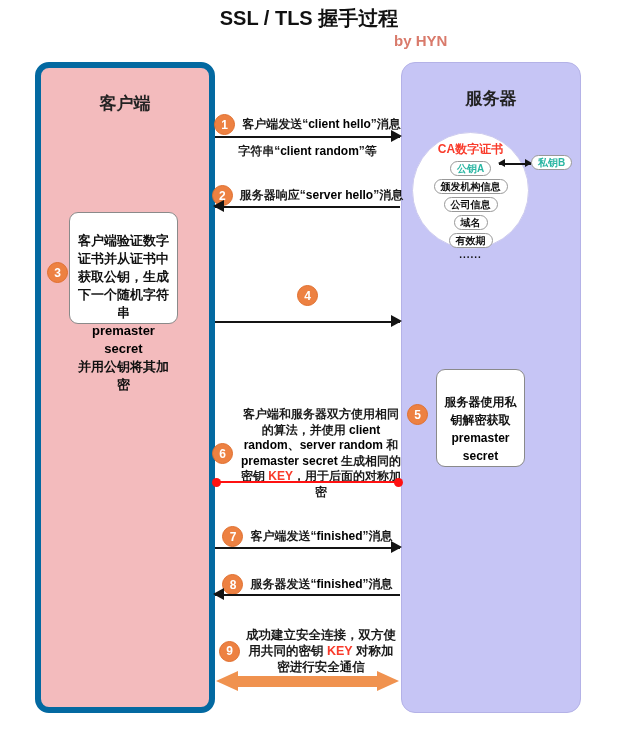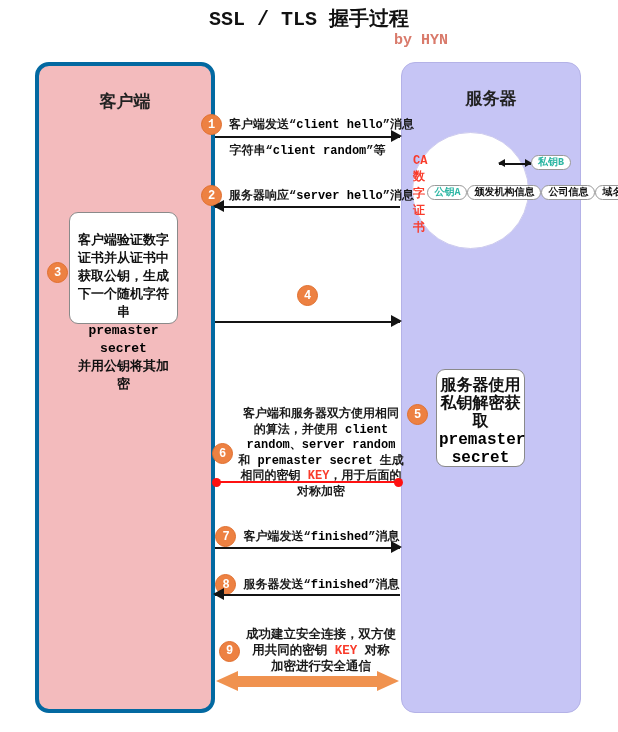--- a/index.html
+++ b/index.html
@@ -1,25 +1,25 @@
 <!DOCTYPE html>
 <html><head>
 <meta charset="utf-8">
 <style>
   html,body{margin:0;padding:0;background:#fff;}
   .canvas{
     position:relative;width:618px;height:732px;background:#fff;overflow:hidden;
-    font-family:Liberation Mono, monospace;color:#1a1a1a;
+    font-family:Liberation Sans, sans-serif;color:#1a1a1a;
   }
   .title{position:absolute;top:5px;left:0;width:618px;text-align:center;
     font-size:20px;font-weight:700;color:#111;}
   .byline{position:absolute;top:32px;left:394px;font-size:15px;font-weight:600;color:#D97A6B;}
 
   .actor-box{position:absolute;top:62px;width:180px;height:651px;border-radius:14px;box-sizing:border-box;}
-  .client{left:35px;background:#F3BBBD;border:4px solid #0369a1;}
+  .client{left:35px;background:#F3BBBD;border:6px solid #0369a1;}
   .server{left:401px;background:#C6C5F5;border:1px solid #B4B2E7;}
   .actor-title{margin-top:24px;text-align:center;font-size:17px;font-weight:700;color:#222;}
 
   .lane{position:absolute;left:215px;width:185px;}
   .msg-row{display:flex;align-items:center;justify-content:center;gap:7px;}
   .num{width:21px;height:21px;border-radius:50%;background:#ED8142;border:1px solid #E06F2E;
     color:#fff;font-size:12px;font-weight:700;display:flex;align-items:center;justify-content:center;
     flex:0 0 auto;box-sizing:border-box;}
   .num.abs{position:absolute;}
   .msg-text{font-size:12px;font-weight:600;white-space:nowrap;}
@@ -34,25 +34,25 @@
   .arrow.left::before{content:"";position:absolute;left:-2px;top:-8px;width:0;height:0;
     border-right:11px solid #141414;border-top:6px solid transparent;border-bottom:6px solid transparent;}
 
   .desc{position:absolute;left:215px;width:185px;text-align:center;font-size:12px;
     line-height:16px;font-weight:600;}
 
   .note-box{position:absolute;background:#fff;border:1.5px solid #8a8a8a;border-radius:9px;
     text-align:center;font-weight:600;box-sizing:border-box;color:#111;}
   #note3{left:69px;top:212px;width:109px;height:112px;font-size:13px;line-height:18px;padding:19px 2px;}
   #num3{left:47px;top:262px;}
-  #note5{left:436px;top:369px;width:89px;height:98px;font-size:16px;line-height:18px;padding:7px 2px;}
+  #note5{left:436px;top:369px;width:89px;height:98px;font-size:12px;line-height:18px;padding:23px 2px;}
   #num5{left:407px;top:404px;}
 
   #ca{position:absolute;left:412px;top:132px;width:117px;height:117px;background:#fff;
-    border:1px solid #CDCBEE;border-radius:50%;display:flex;flex-direction:row;align-items:center;box-sizing:border-box;}
+    border:1px solid #CDCBEE;border-radius:50%;display:flex;flex-direction:column;align-items:center;box-sizing:border-box;}
   .ca-title{margin-top:8px;font-size:12px;font-weight:700;color:#F93B2B;}
   .pill{background:#fff;border:1px solid #999;border-radius:9px;font-size:10px;line-height:13px;
     padding:0 6px;margin-top:3px;color:#111;font-weight:600;white-space:nowrap;}
   .pill.key{color:#2BB6A3;}
   #privkey{position:absolute;left:531px;top:155px;margin:0;}
   .ca-dots{font-size:10px;font-weight:700;letter-spacing:1px;margin-top:1px;color:#111;}
   #keylink{position:absolute;left:499px;top:163px;width:32px;height:0;border-top:2px solid #141414;}
   #keylink::before{content:"";position:absolute;left:-1px;top:-6px;width:0;height:0;
     border-right:7px solid #141414;border-top:4px solid transparent;border-bottom:4px solid transparent;}
   #keylink::after{content:"";position:absolute;right:-1px;top:-6px;width:0;height:0;

